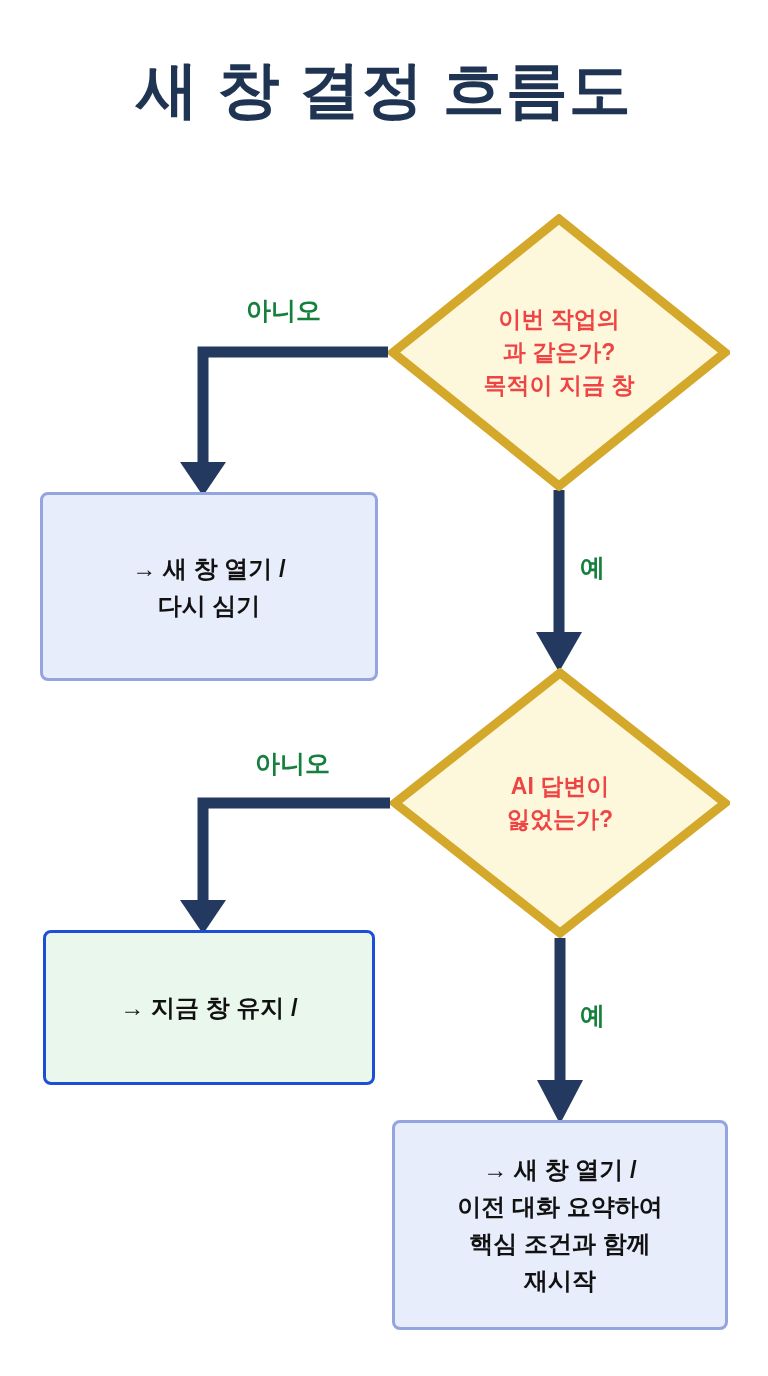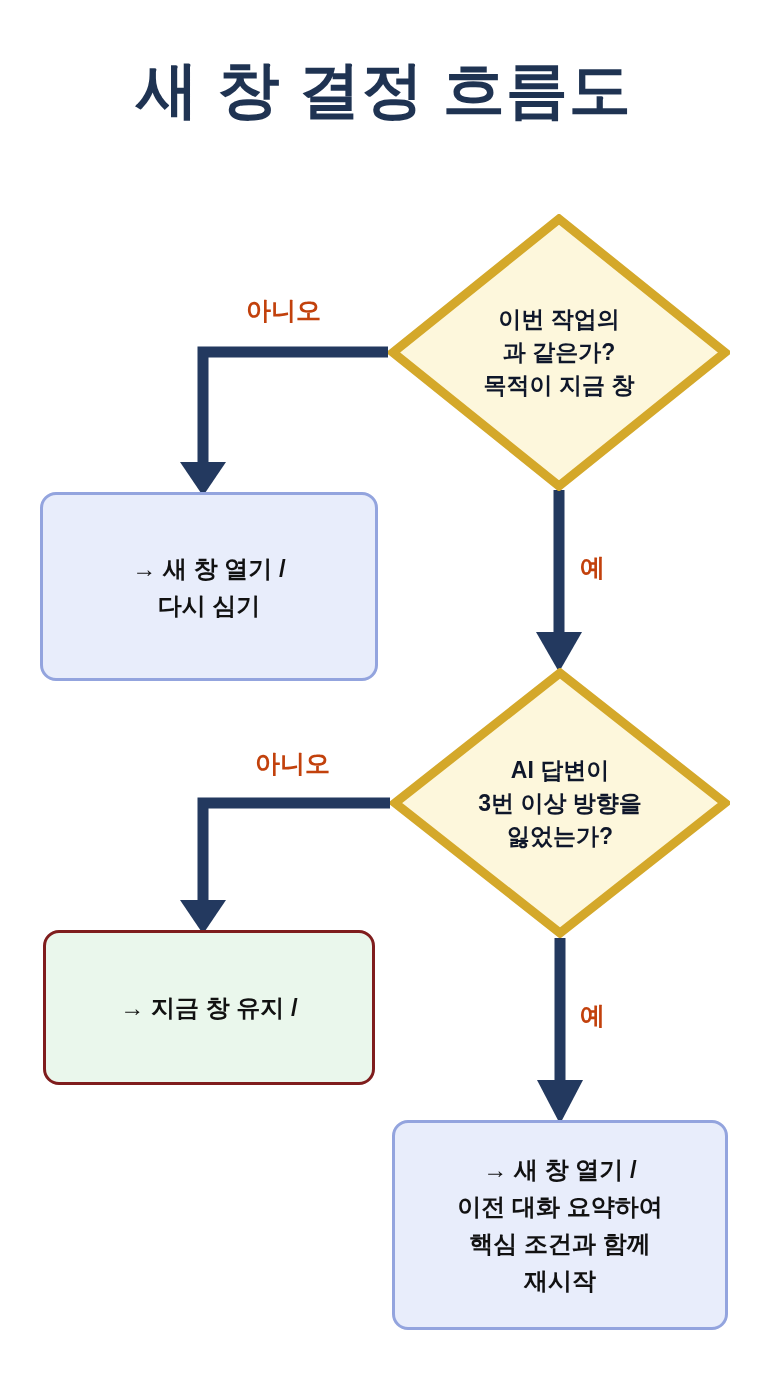--- a/index.html
+++ b/index.html
@@ -62,58 +62,58 @@
     left: 0; top: 0;
     width: 100%;
     height: 100%;
     display: flex;
     align-items: center;
     justify-content: center;
     text-align: center;
     font-size: 23px;
     line-height: 33px;
     font-weight: 700;
-    color: #0f172a;
+    color: #ef4444;
     padding: 0 30px;
     box-sizing: border-box;
   }
   .diamond-text span { display: block; }
 
   
   .box {
     position: absolute;
     box-sizing: border-box;
-    border-radius: 16px;
+    border-radius: 8px;
     display: flex;
     align-items: center;
     justify-content: center;
     text-align: center;
     font-size: 24px;
     line-height: 37px;
     font-weight: 700;
     color: #111111;
     padding: 6px 24px;
   }
   .box-blue {
     background: #e8edfb;
     border: 3px solid #93a4de;
   }
   .box-green {
     background: #eaf7ec;
-    border: 3px solid #7f1d1d;
+    border: 3px solid #1d4ed8;
   }
   .box span { display: block; }
 
   
   .edge-label {
     position: absolute;
     font-size: 25px;
     line-height: 30px;
     font-weight: 700;
-    color: #c2410c;
+    color: #15803d;
     white-space: nowrap;
   }
 </style>
 </head>
 <body>
 
 <div id="canvas">
 
   <div class="title">새 창 결정 흐름도</div>
 
@@ -160,21 +160,20 @@
     </div>
   </div>
 
   <div class="diamond-wrap" style="left:390px; top:668px; width:340px; height:270px;">
     <svg class="diamond-svg" viewBox="0 0 340 270" preserveAspectRatio="none">
       <polygon points="170,5 335,135 170,265 5,135" fill="#fdf7dc" stroke="#d4a82a" stroke-width="9" stroke-linejoin="miter"></polygon>
     </svg>
     <div class="diamond-text" style="padding:0 22px;">
       <div>
         <span>AI 답변이</span>
-        <span>3번 이상 방향을</span>
         <span>잃었는가?</span>
       </div>
     </div>
   </div>
 
   <div class="box box-green" style="left:43px; top:930px; width:332px; height:155px;">
     <div>
       <span>→ 지금 창 유지 /</span>
     </div>
   </div>

